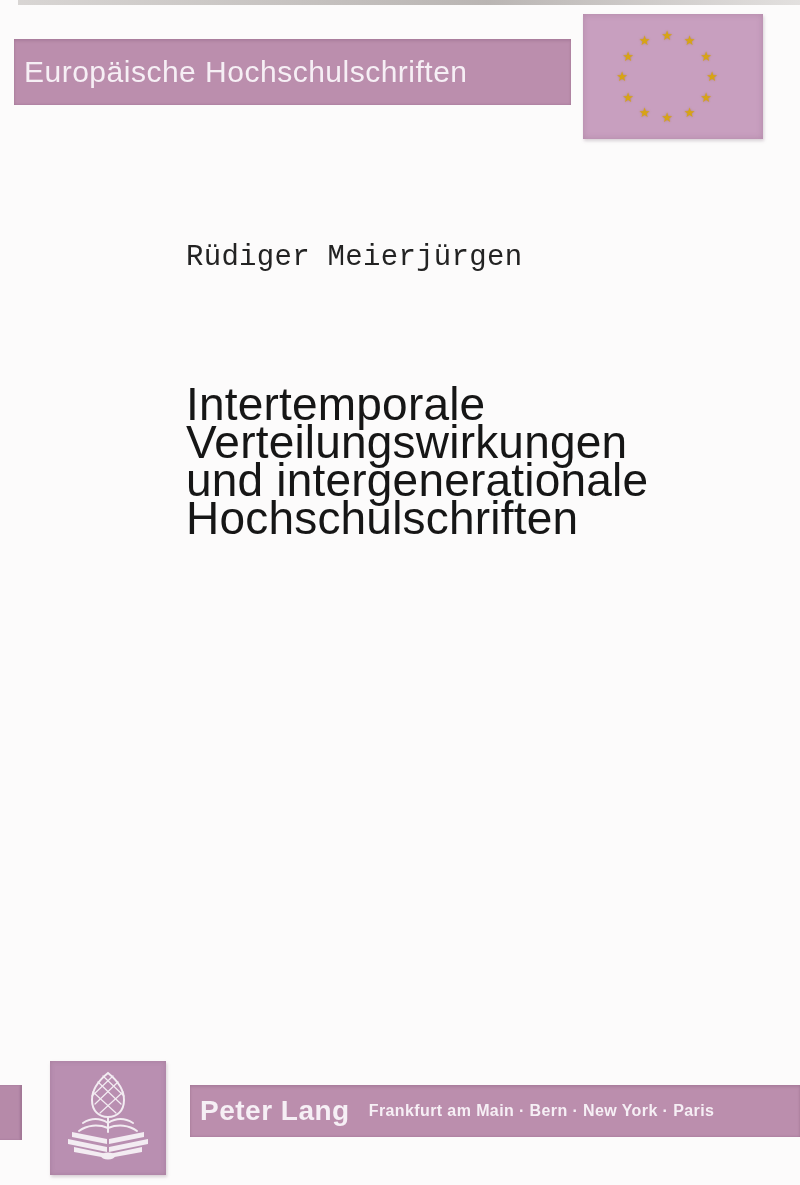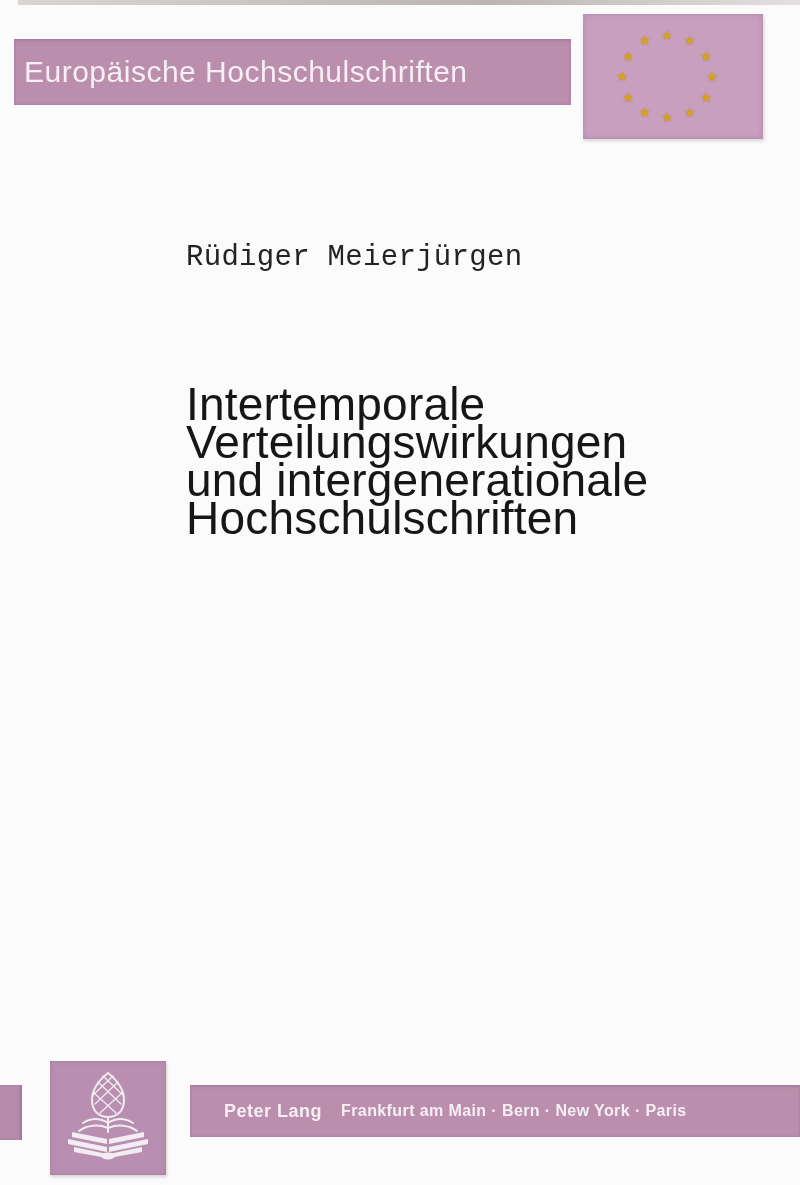--- a/index.html
+++ b/index.html
@@ -97,23 +97,23 @@
   .publisher-banner {
     position: absolute;
     left: 190px; top: 1085px; width: 610px; height: 52px;
     background: #bb8ead;
     box-shadow: inset 0 2px 3px rgba(90,50,80,0.18), inset 0 -1px 2px rgba(90,50,80,0.12);
     display: flex; align-items: center;
     color: #f6eff5;
     white-space: nowrap;
   }
   .publisher-banner .name {
-    font-size: 18px;
+    font-size: 28px;
     font-weight: 700;
-    padding-left: 34px;
+    padding-left: 10px;
     letter-spacing: 0.5px;
   }
   .publisher-banner .cities {
     font-size: 16px;
     font-weight: 700;
     padding-left: 19px;
     letter-spacing: 0.4px;
   }
 </style>
 </head>

